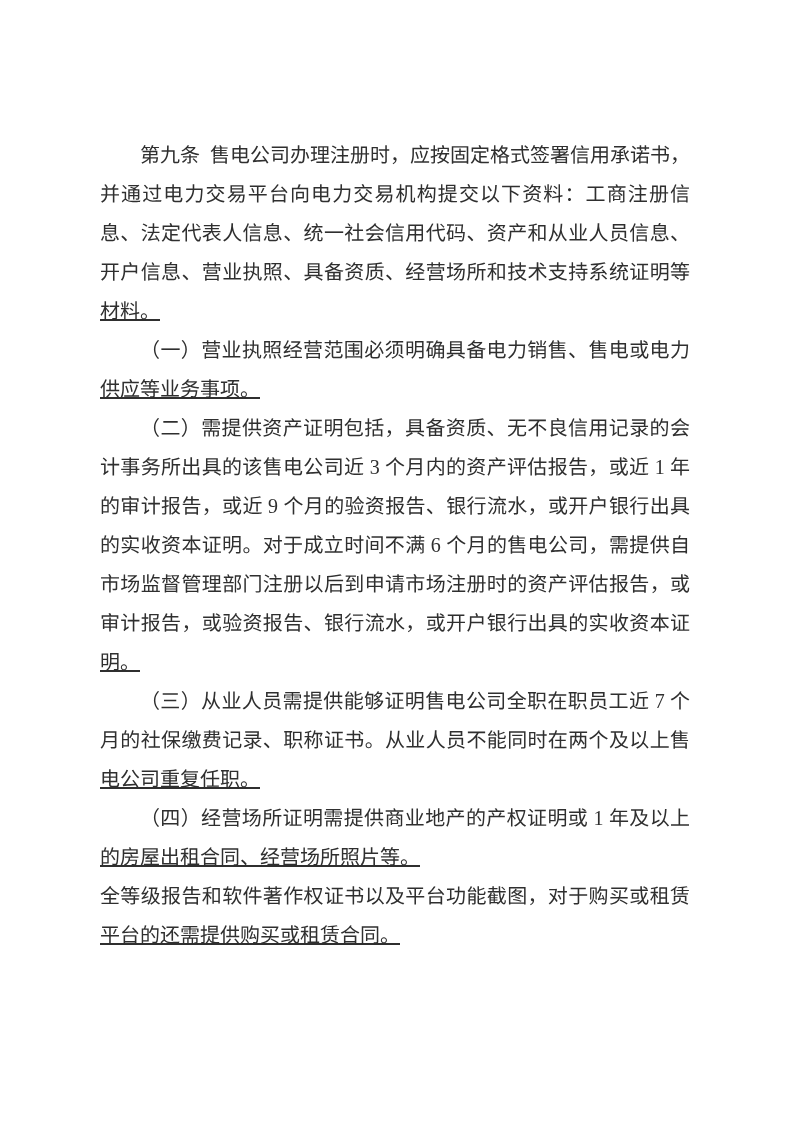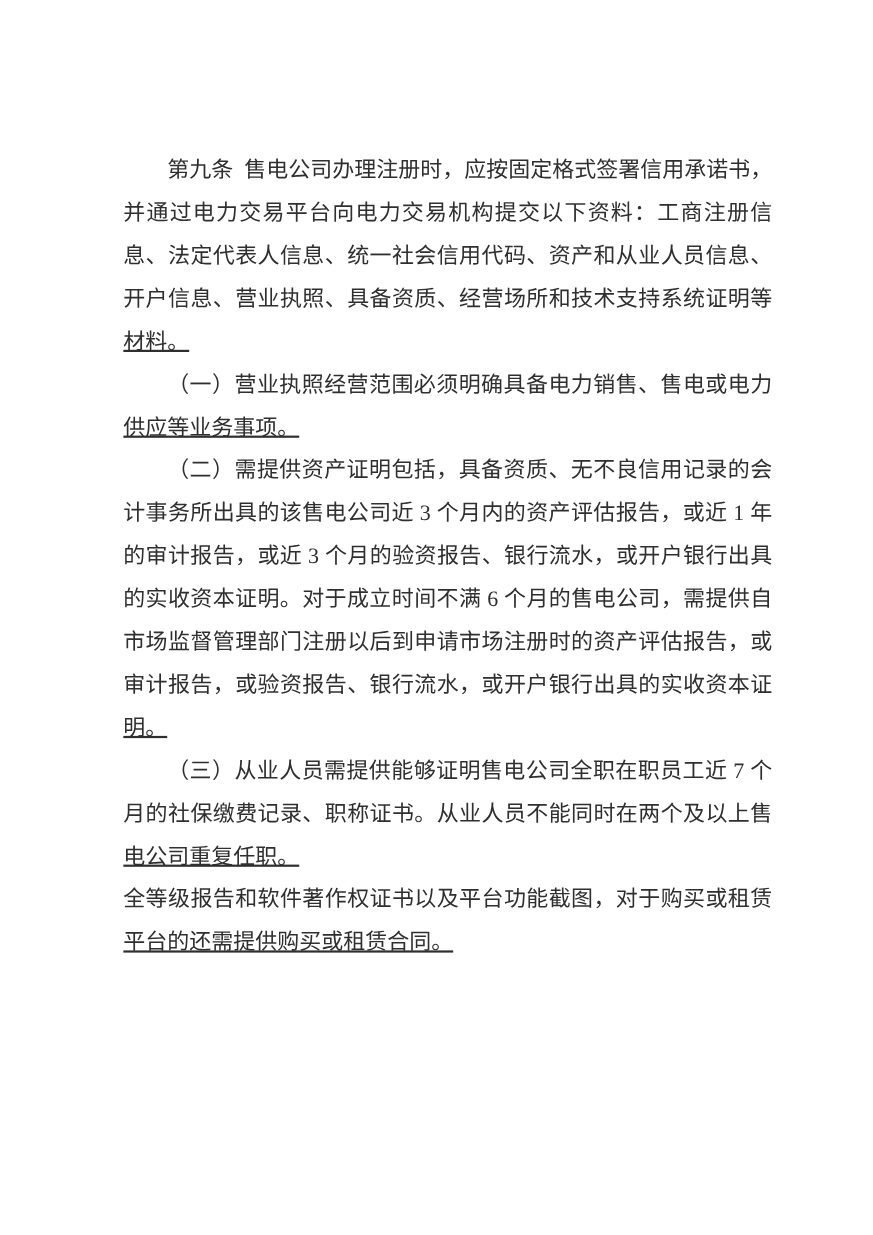--- a/index.html
+++ b/index.html
@@ -14,21 +14,21 @@
     overflow: hidden;
     font-family: "Liberation Serif", "DejaVu Serif", serif;
   }
   .page {
     position: absolute;
     inset: 0;
     background: #ffffff;
   }
   .doc-body {
     position: absolute;
-    left: 112px;
+    left: 100px;
     top: 136px;
     width: 590px;
     color: #2f2f2f;
     font-size: 20px;
     -webkit-font-smoothing: antialiased;
   }
   .paragraph {
     margin: 0;
     padding: 0;
   }
@@ -60,29 +60,33 @@
         <div class="line">开户信息、营业执照、具备资质、经营场所和技术支持系统证明等</div>
         <div class="line last">材料。</div>
       </div>
       <div class="paragraph">
         <div class="line first">（一）营业执照经营范围必须明确具备电力销售、售电或电力</div>
         <div class="line last">供应等业务事项。</div>
       </div>
       <div class="paragraph">
         <div class="line first">（二）需提供资产证明包括，具备资质、无不良信用记录的会</div>
         <div class="line">计事务所出具的该售电公司近 3 个月内的资产评估报告，或近 1 年</div>
-        <div class="line">的审计报告，或近 3 个月的验资报告、银行流水，或开户银行出具</div>
+        <div class="line">的审计报告，或近 9 个月的验资报告、银行流水，或开户银行出具</div>
         <div class="line">的实收资本证明。对于成立时间不满 6 个月的售电公司，需提供自</div>
         <div class="line">市场监督管理部门注册以后到申请市场注册时的资产评估报告，或</div>
         <div class="line">审计报告，或验资报告、银行流水，或开户银行出具的实收资本证</div>
         <div class="line last">明。</div>
       </div>
       <div class="paragraph">
         <div class="line first">（三）从业人员需提供能够证明售电公司全职在职员工近 7 个</div>
         <div class="line">月的社保缴费记录、职称证书。从业人员不能同时在两个及以上售</div>
         <div class="line last">电公司重复任职。</div>
       </div>
       <div class="paragraph">
+        <div class="line first">（四）经营场所证明需提供商业地产的产权证明或 1 年及以上</div>
+        <div class="line last">的房屋出租合同、经营场所照片等。</div>
+      </div>
+      <div class="paragraph">
         <div class="line">全等级报告和软件著作权证书以及平台功能截图，对于购买或租赁</div>
         <div class="line last">平台的还需提供购买或租赁合同。</div>
       </div>
     </section>
 </main>
 
 </body></html>

